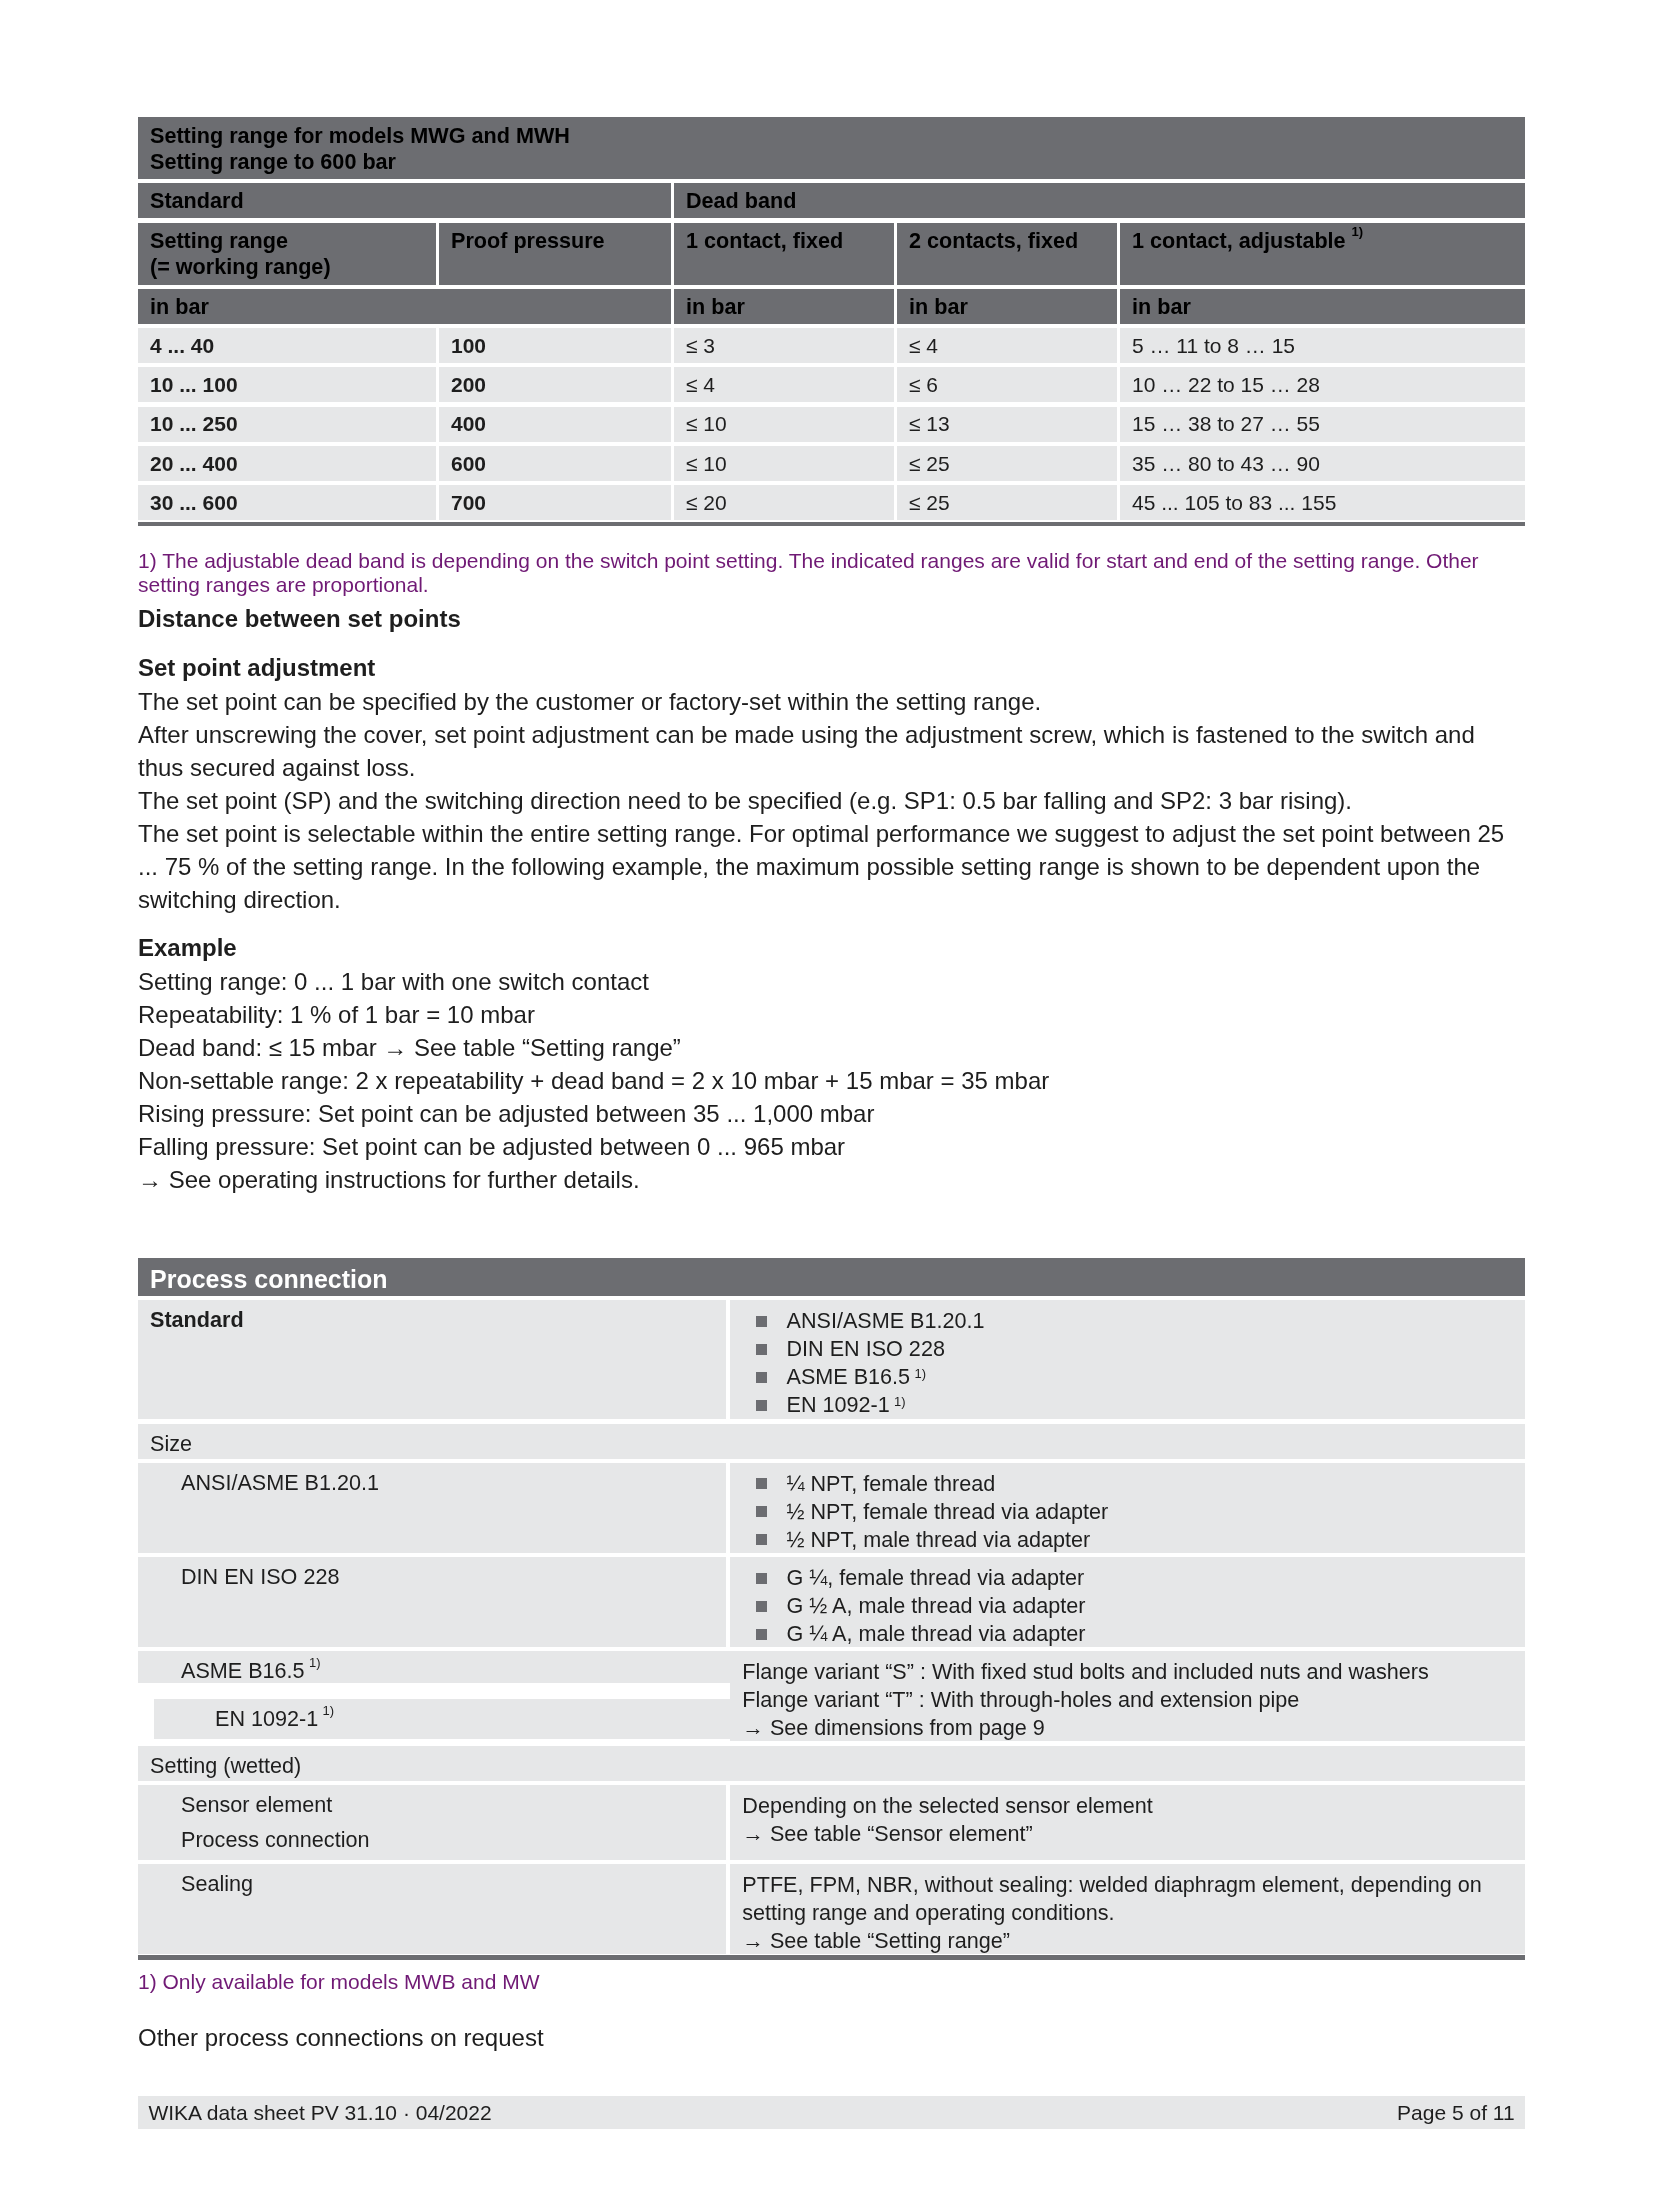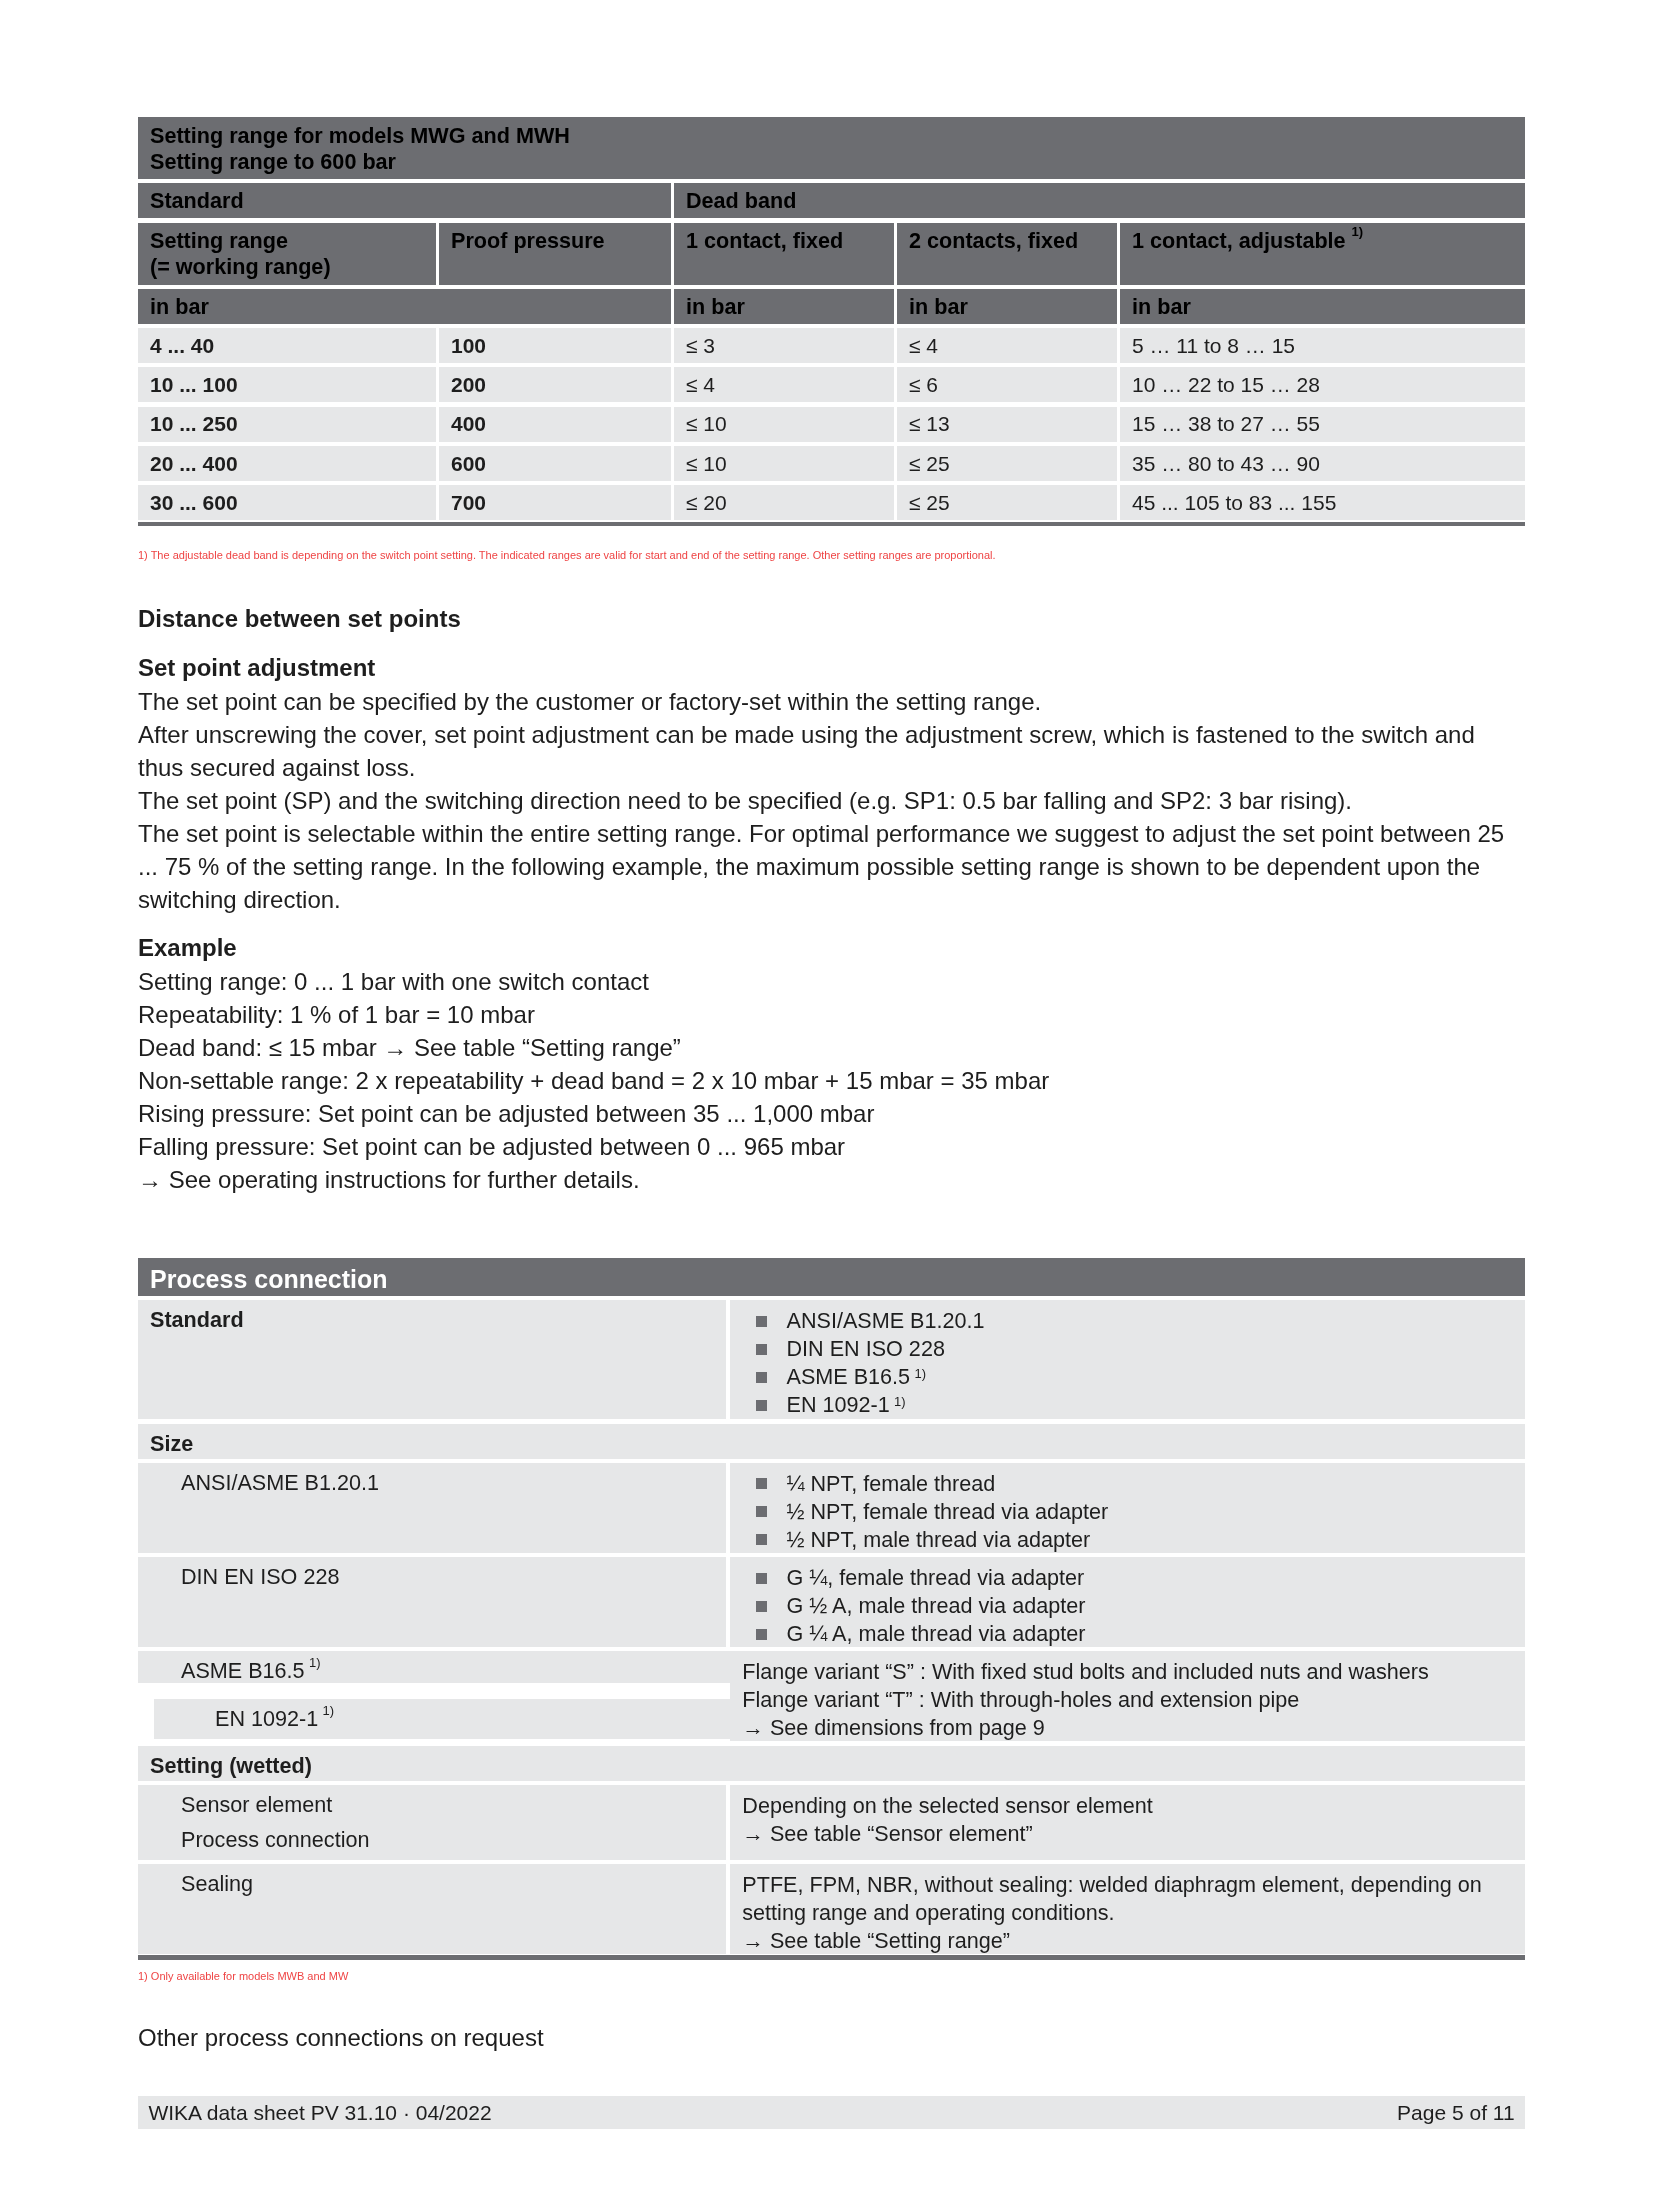--- a/index.html
+++ b/index.html
@@ -15,31 +15,31 @@
   sup { font-size: 13px; position: relative; top: -3.5px; vertical-align: top; }
 
   .c1 { width: 301px; }
   .c2 { width: 235px; }
   .c3 { width: 223px; }
   .c4 { width: 223px; }
   .c5 { width: 405px; }
 
   .bottom-rule { height: 4.3px; background: #6c6d71; width: 1387px; }
 
-  .fn { font-size: 11px; color: #ef4444; }
+  .fn { font-size: 21px; color: #701a75; }
 
   .section-h { font-weight: bold; font-size: 24px; margin: 0; }
   .para { font-size: 24px; line-height: 33px; margin: 0; }
 
   
   .pc-title { background: #6c6d71; color: #fff; font-weight: bold; font-size: 25px; padding: 7px 12px; box-sizing: border-box; height: 38px; }
   .pc-row { display: flex; width: 1387px; margin-top: 4.3px; }
   .pc-l { width: 588px; background: #e6e7e8; box-sizing: border-box; padding: 7px 12px; font-size: 21.6px; margin-right: 4.3px; }
   .pc-r { flex: 1; background: #e6e7e8; box-sizing: border-box; padding: 7px 12px; font-size: 21.6px; line-height: 28px; }
-  .pc-full { width: 1387px; background: #e6e7e8; box-sizing: border-box; padding: 7px 12px; font-size: 21.6px; font-weight: bold; }
+  .pc-full { width: 1387px; background: #e6e7e8; box-sizing: border-box; padding: 7px 12px; font-size: 21.6px; font-weight: normal; }
   .indent { padding-left: 43px; }
   .bul { display: flex; align-items: center; line-height: 28px; }
   .sq { width: 11.2px; height: 11.2px; background: #6c6d71; margin: 0 19px 0 14px; flex: none; }
 
   .footer { position: absolute; left: 138px; top: 2096px; width: 1387px; height: 33px; background: #e6e7e8; display: flex; justify-content: space-between; align-items: center; box-sizing: border-box; padding: 0 10.4px; font-size: 21px; }
 </style>
 </head>
 <body>
 
 <div class="t1-wrap">

